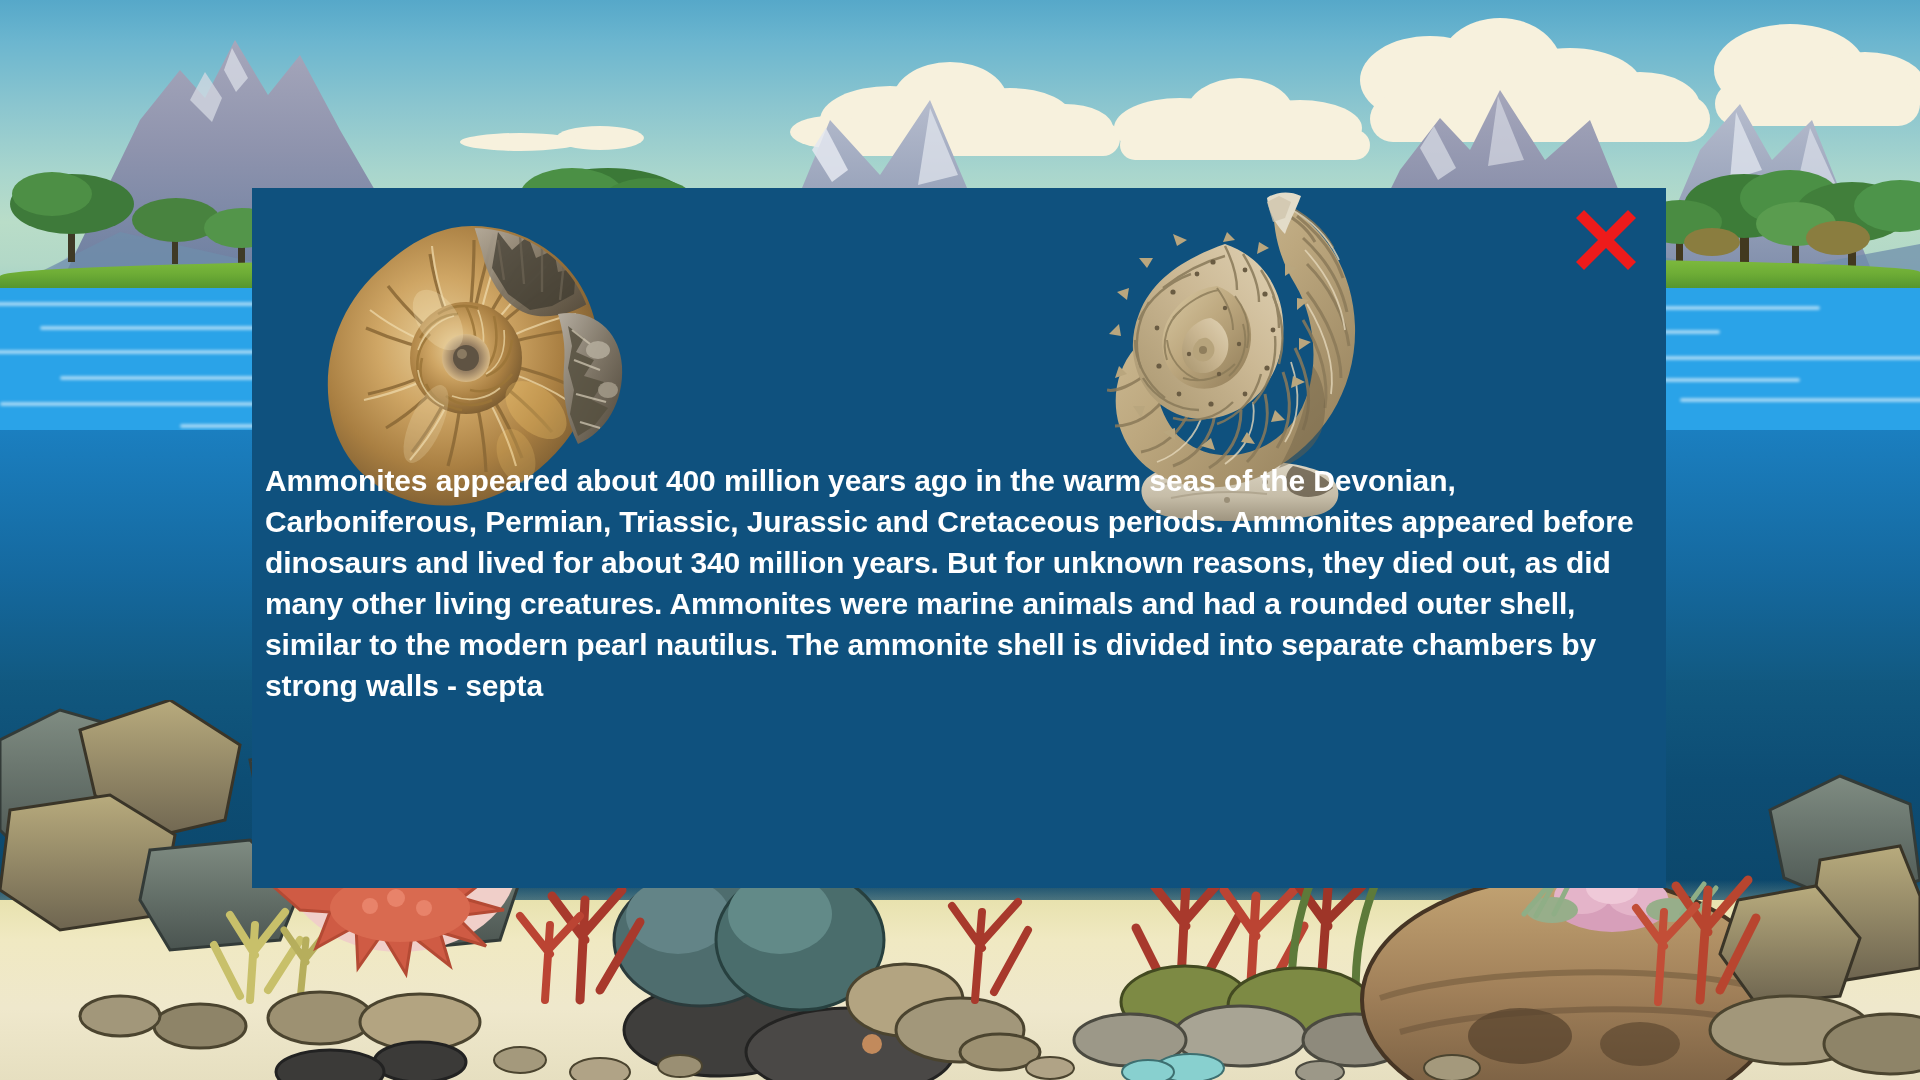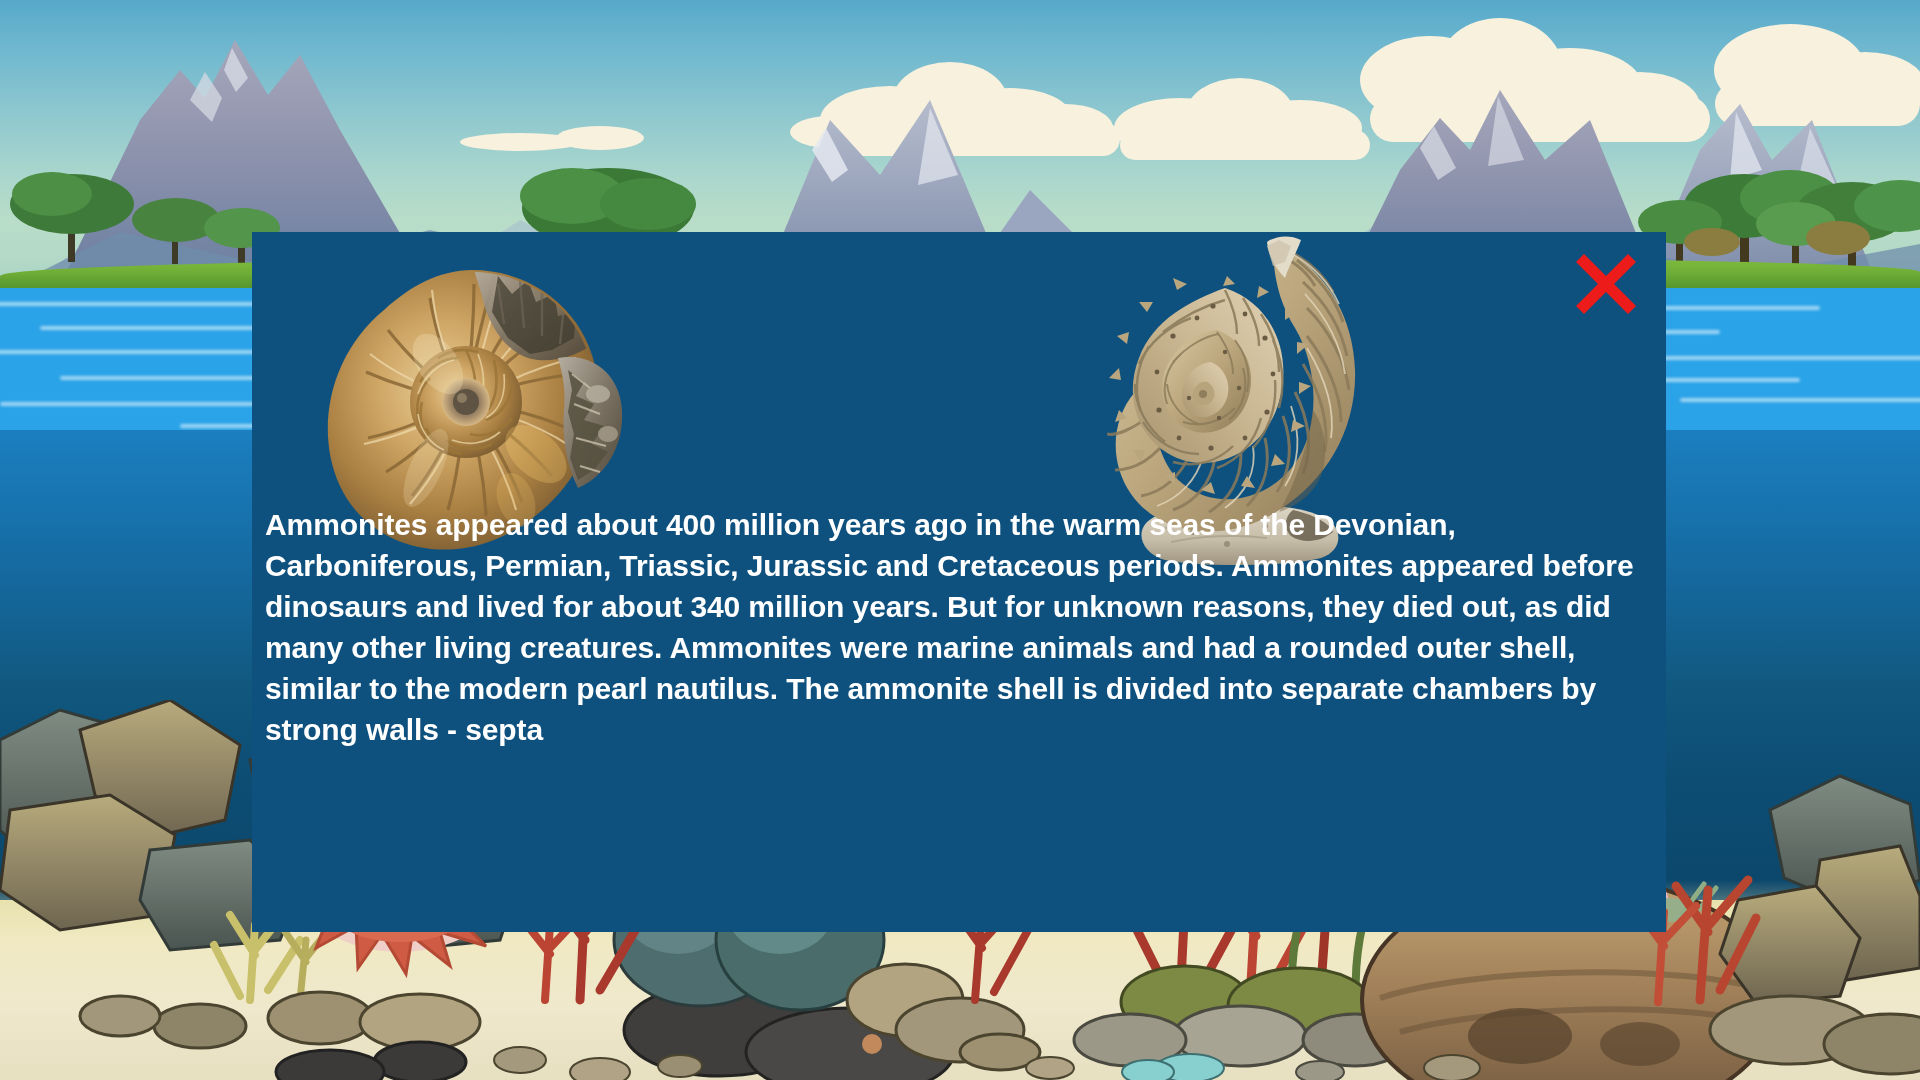--- a/index.html
+++ b/index.html
@@ -71,21 +71,20 @@
   .mtn { position:absolute; }
 
   
   #info-panel {
     position:absolute;
     left:252px; top:188px;
     width:1414px; height:700px;
     background:#0f517e;
     box-shadow: 0 0 0 0 rgba(0,0,0,0);
     overflow:hidden;
-    margin-top:44px;
   }
 
   #close-button {
     position:absolute; right:26px; top:18px;
     width:68px; height:68px;
     display:flex; align-items:center; justify-content:center;
     cursor:pointer; background:transparent; border:none; padding:0;
     line-height:1;
   }
   #close-button svg { display:block; }

